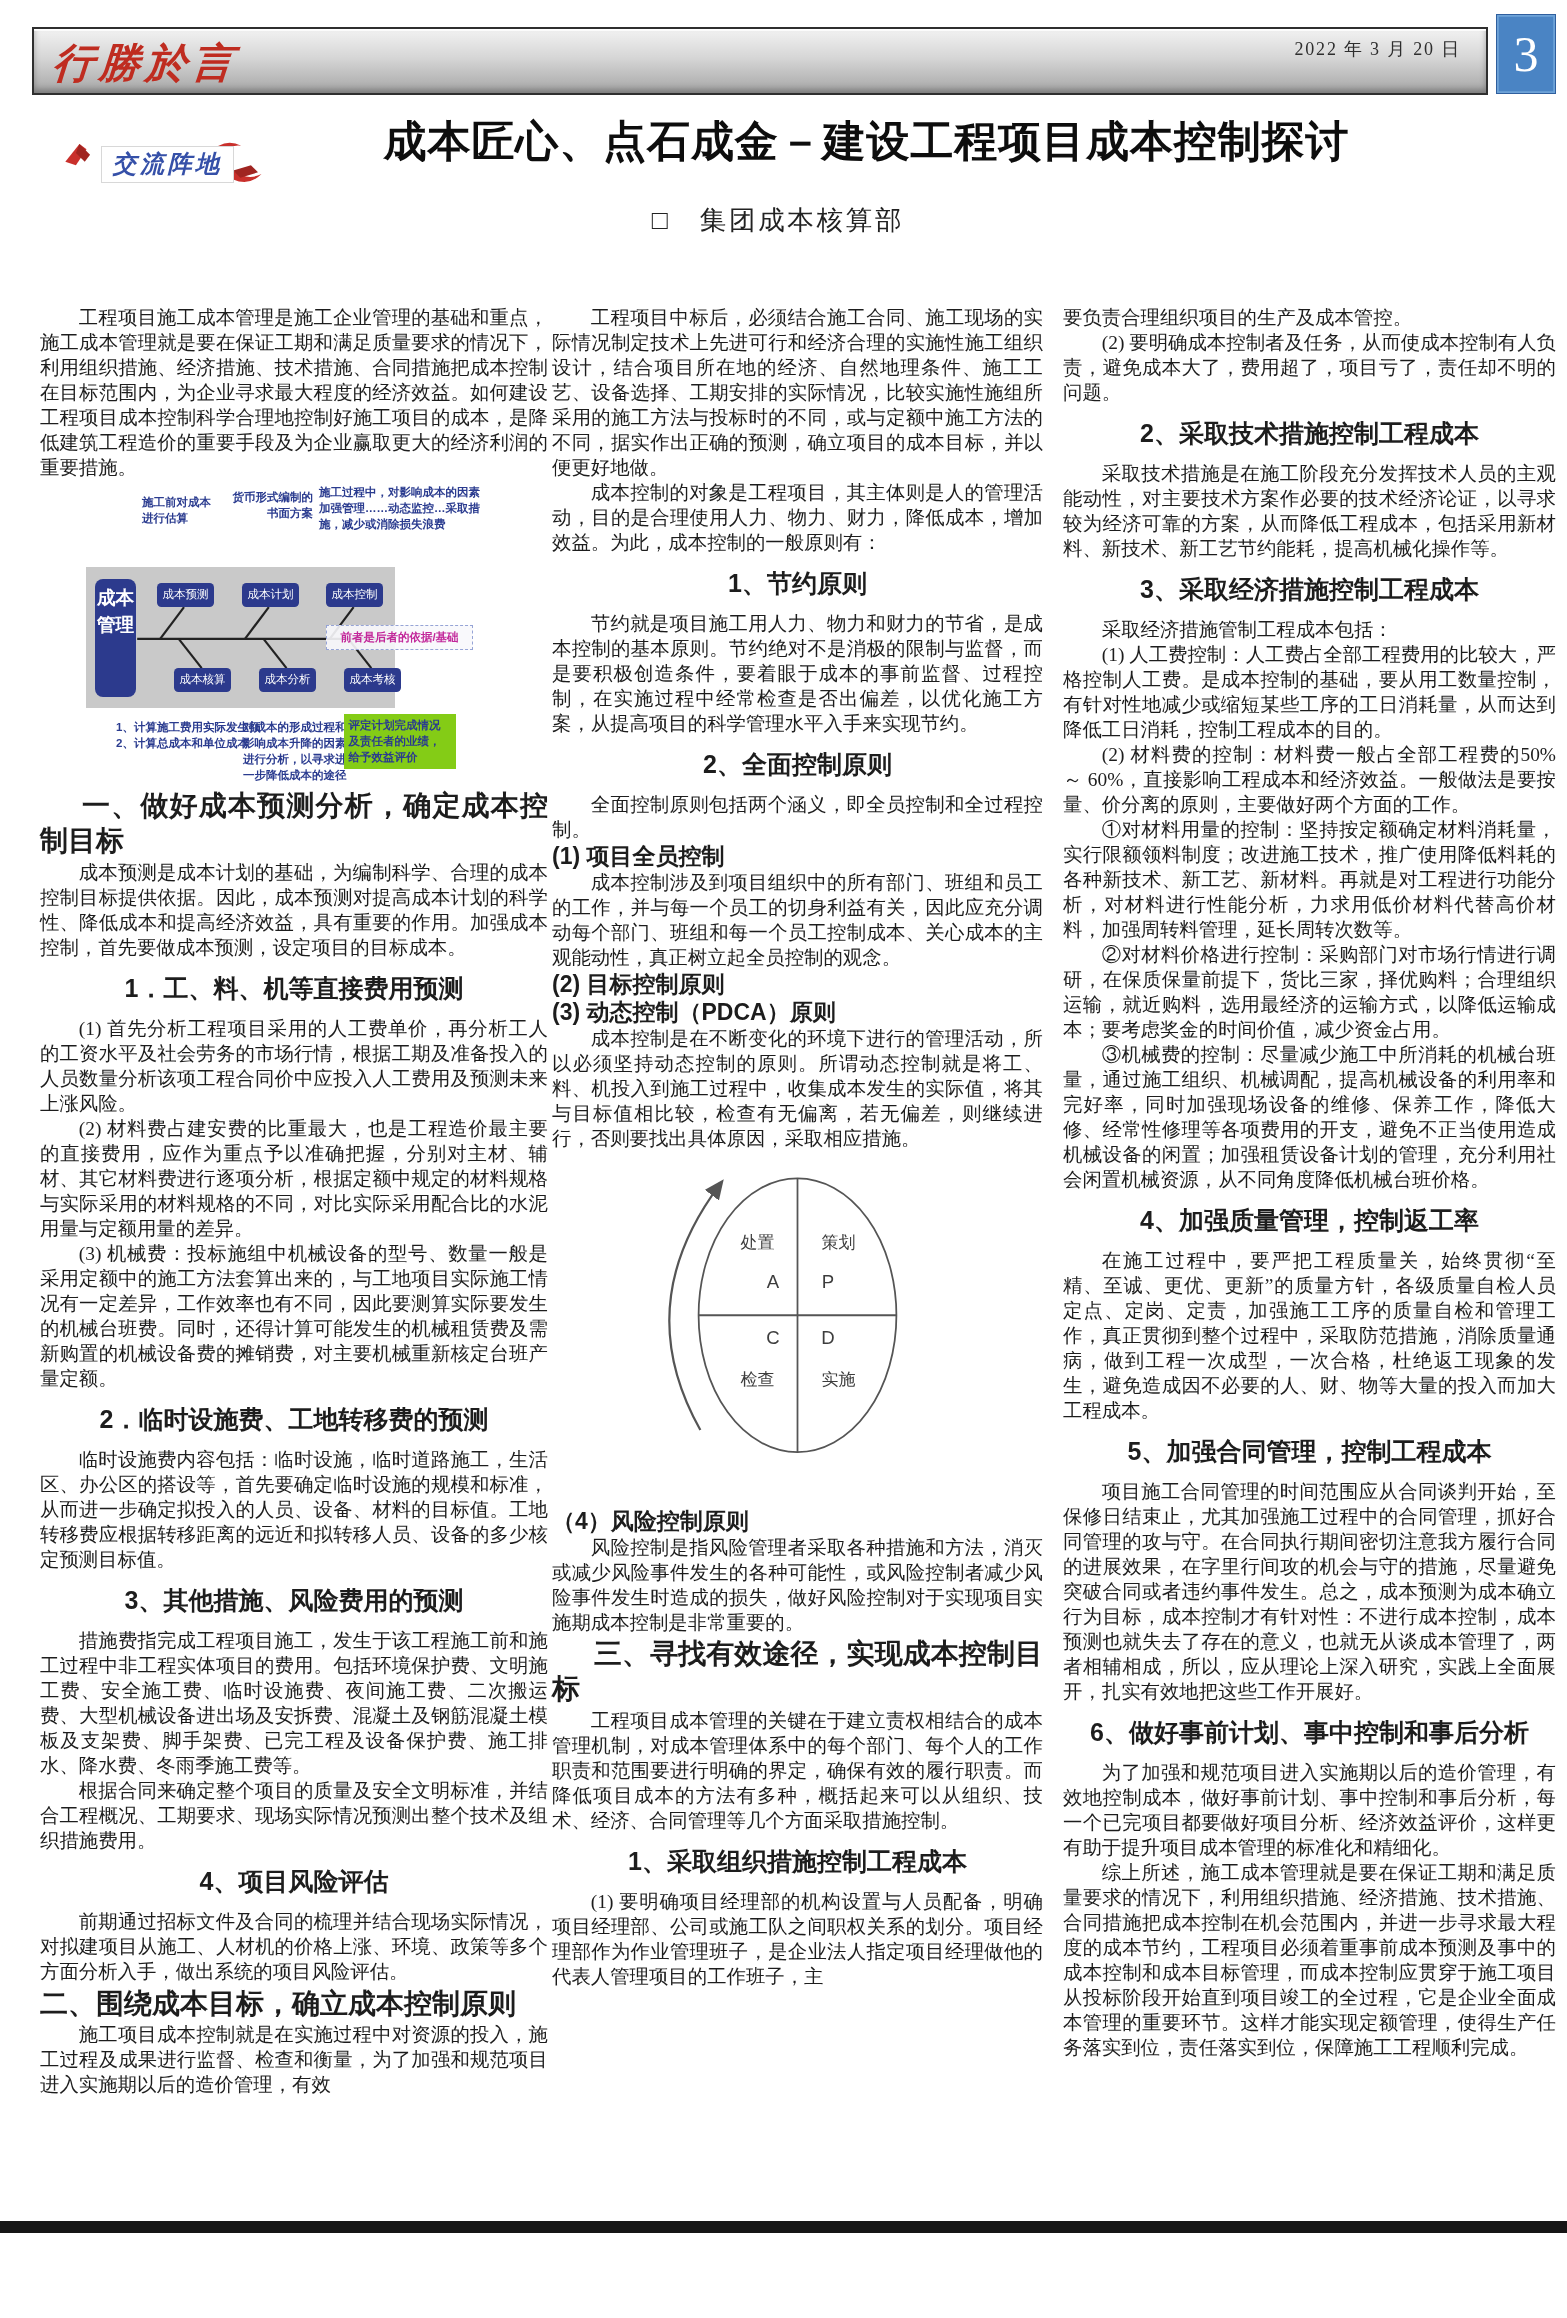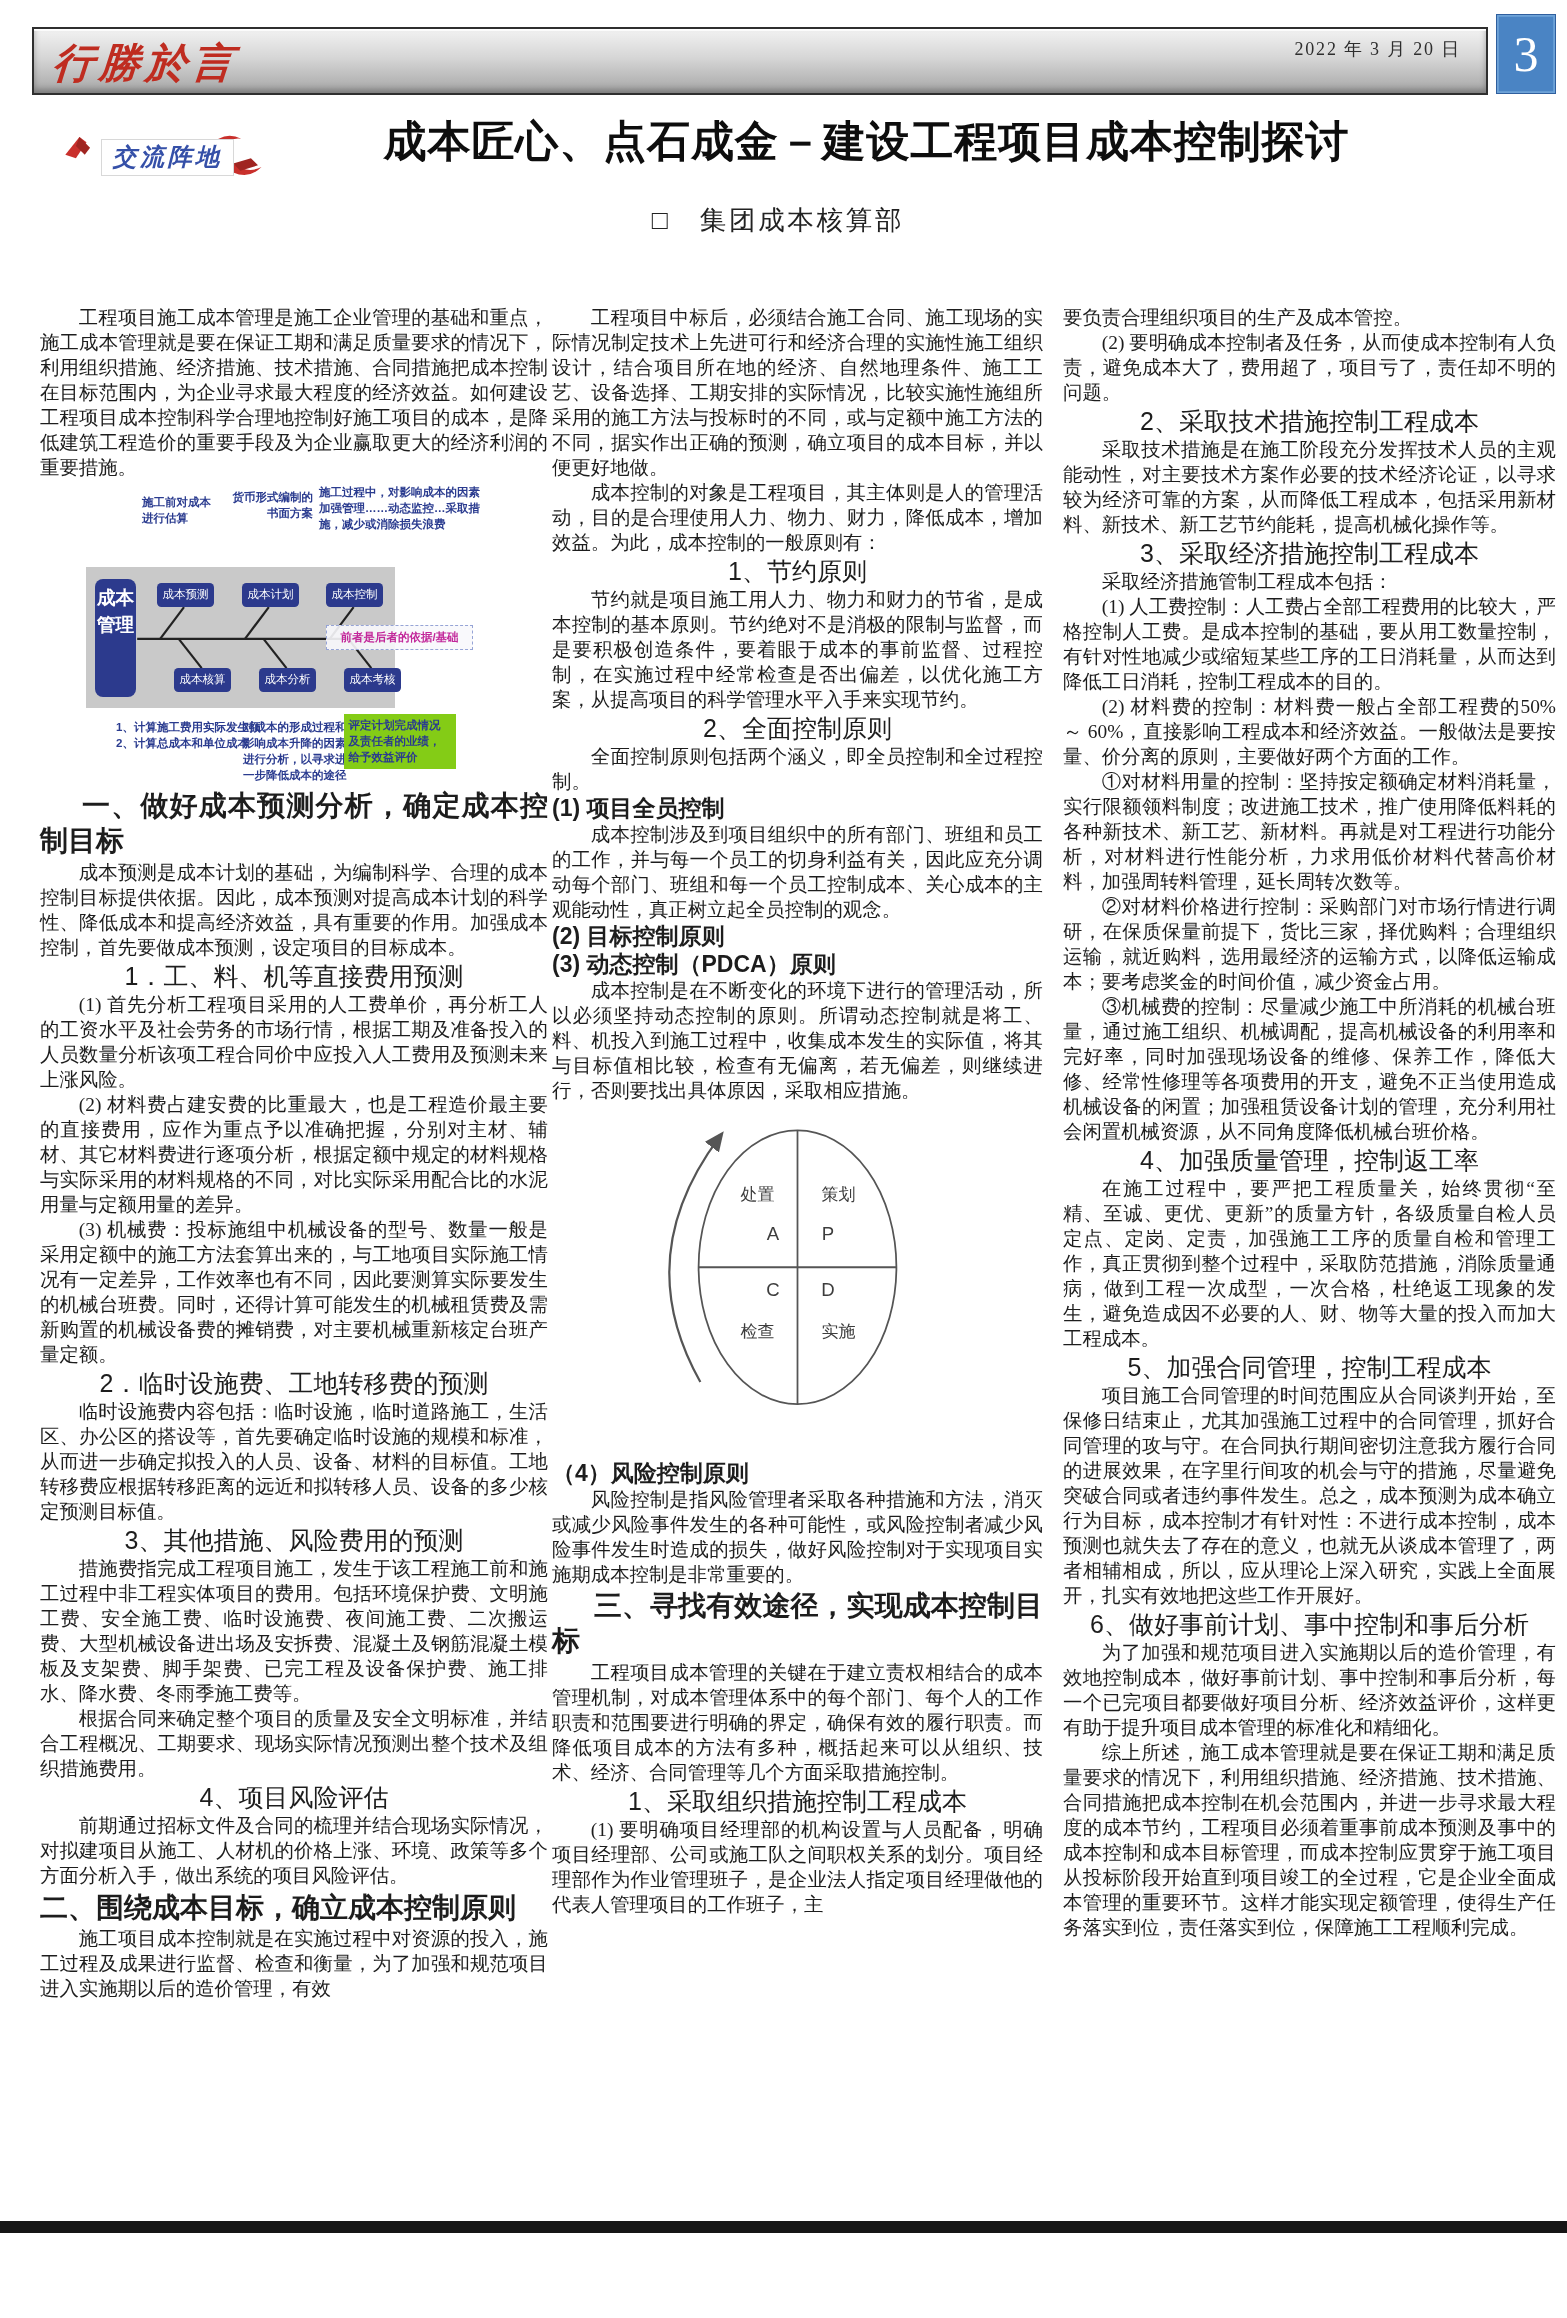--- a/index.html
+++ b/index.html
@@ -14,21 +14,21 @@
   .masthead{position:absolute;left:19.4px;top:7px;font-size:41px;font-weight:bold;font-style:italic;
         color:#bf2c20;letter-spacing:5.3px;transform:skewX(-4deg);
         font-family:"Liberation Serif","DejaVu Serif",serif;}
   .hdate{position:absolute;right:25px;top:8px;font-size:18px;color:#2e2e2e;letter-spacing:1.8px;}
   .pagebox{position:absolute;left:1496px;top:14px;width:58px;height:78px;background:#4a84c4;
         border:1.8px solid #2f5f9e;box-shadow:inset 0 0 0 1.8px #6ea3d8;
         display:flex;align-items:center;justify-content:center;
         color:#ffffff;font-size:50px;font-family:"Liberation Serif",serif;}
 
   
-  .logo{position:absolute;left:60px;top:128px;width:221px;height:57px;}
+  .logo{position:absolute;left:60px;top:135px;width:221px;height:57px;}
   .logo svg{position:absolute;left:0;top:0;}
   .logo .ltext{position:absolute;left:41px;top:10.6px;padding:1.8px 10.6px;border:0.9px solid #d8d8d8;background:#fff;
         color:#3550a8;font-size:24px;font-weight:bold;font-style:italic;letter-spacing:3.5px;
         font-family:"Liberation Serif",serif;}
   .title{position:absolute;left:301px;top:113px;width:1131px;text-align:center;
         font-family:"Liberation Sans","DejaVu Sans",sans-serif;
         font-size:43px;font-weight:bold;color:#0d0d0d;letter-spacing:0.9px;}
   .byline{position:absolute;left:124px;top:202px;width:1308px;text-align:center;
         font-size:26.5px;color:#222;letter-spacing:2.7px;}
 
@@ -36,22 +36,22 @@
   .cols{position:absolute;left:0;top:305px;width:1567px;height:1916px;overflow:hidden;}
   .col{position:absolute;top:0;}
   .col1{left:40px;width:508px;}
   .col2{left:552px;width:491px;}
   .col3{left:1063px;width:493px;}
   .p{font-size:19.4px;line-height:25px;text-align:justify;text-indent:2em;margin:0;}
   .cont{text-indent:0;}
   .h1{font-family:"Liberation Sans","DejaVu Sans",sans-serif;font-weight:bold;
       font-size:28px;line-height:35px;text-align:justify;margin:1.8px 0;}
   .h1i{text-indent:1.5em;}
-  .h2{font-family:"Liberation Sans","DejaVu Sans",sans-serif;font-weight:normal;
-      font-size:25px;line-height:32px;text-align:center;margin:0;}
+  .h2{font-family:"Liberation Sans","DejaVu Sans",sans-serif;font-weight:bold;
+      font-size:25px;line-height:32px;text-align:center;margin:12px;}
   .h3{font-family:"Liberation Sans","DejaVu Sans",sans-serif;font-weight:bold;
       font-size:23px;line-height:28px;text-align:left;margin:0;}
 
   
   .fishbone{position:relative;width:508px;height:301px;margin:3.5px 0;}
   .fb-note{position:absolute;font-family:"Liberation Sans",sans-serif;font-weight:bold;
       font-size:11.5px;line-height:16px;color:#2a3b8f;white-space:normal;}
   .fb-pre{white-space:pre-line;}
   .fb-panel{position:absolute;left:46px;top:83px;width:309px;height:141px;background:#c9c9c9;}
   .fb-root{position:absolute;left:55px;top:95px;width:41px;height:118px;background:#2c3a8d;border-radius:8px;

